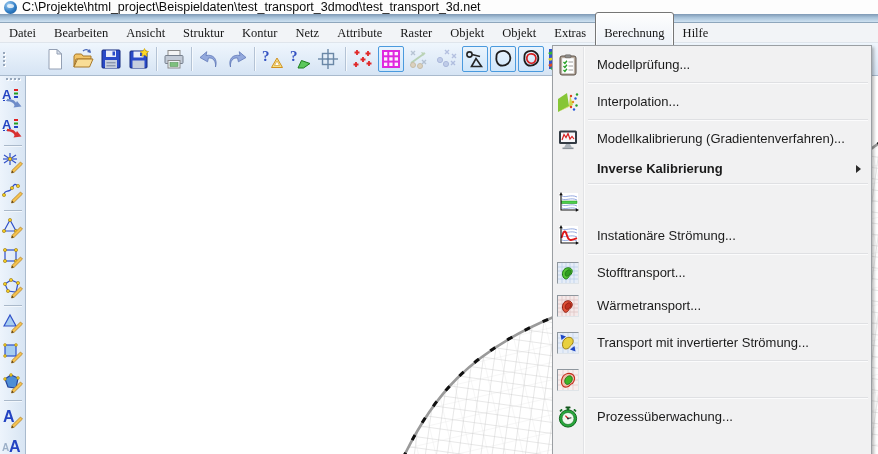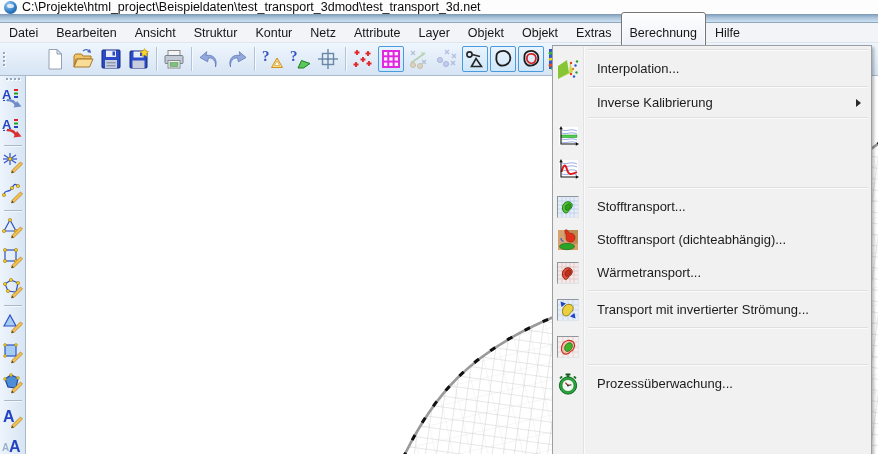--- a/index.html
+++ b/index.html
@@ -16,21 +16,21 @@
   #titlebar .appico::after{content:"";position:absolute;left:3px;top:3px;width:7px;height:4px;
         border-radius:50%;background:rgba(255,255,255,.75);}
   #titlebar .t{font-size:12.5px;color:#0a0a0a;white-space:nowrap;}
   #aeroband{position:absolute;left:0;top:14px;width:878px;height:9px;z-index:6;
         background:linear-gradient(#7e99b4,#a9c3da 45%,#cfe2f2);border-bottom:1px solid #8ea6bc;}
 
   
   #menubar{position:absolute;left:0;top:23px;width:878px;height:20px;background:#f2f4f7;
         display:flex;align-items:center;z-index:6;border-bottom:1px solid #dfe5ec;}
   .mb-item{font-size:12.5px;color:#161616;padding:13px 8px;margin:0 0;border:1px solid transparent;
-        border-radius:3px;cursor:default;line-height:14px;}
+        border-radius:3px;cursor:default;line-height:14px;font-family:Liberation Serif, serif;}
   .mb-item.active{border:1px solid #767676;background:linear-gradient(#fefefe,#e8eef6);
         box-shadow:inset 0 0 0 1px rgba(255,255,255,.8);}
 
   
   #toolbar{position:absolute;left:0;top:43px;width:878px;height:33px;z-index:5;
         background:linear-gradient(#eff6fd,#d6e4f4);border-bottom:1px solid #a9bacd;
         display:flex;align-items:center;padding-left:3px;}
   .grip{display:flex;flex-direction:column;gap:2px;margin-right:2px;}
   .grip i{width:2px;height:2px;background:#96a6ba;box-shadow:1px 1px 0 #fff;}
   .tspace{width:34px;}
@@ -53,21 +53,21 @@
   #canvas{position:absolute;left:26px;top:76px;width:852px;height:378px;background:#fff;z-index:1;}
   #meshsvg{position:absolute;left:0;top:0;z-index:1;}
 
   
   #dropdown{position:absolute;left:552px;top:45px;width:320px;height:412px;z-index:20;
         background:#f1f1f2;border:1px solid #9b9fa3;box-shadow:2px 2px 3px rgba(0,0,0,.28);
         padding-top:2px;}
   #dropdown::before{content:"";position:absolute;left:30px;top:1px;bottom:1px;width:1px;background:#e1e2e5;}
   #dropdown::after{content:"";position:absolute;left:31px;top:1px;bottom:1px;width:1px;background:#fbfbfb;}
   .menu-item{position:relative;height:33px;display:flex;align-items:center;cursor:default;}
-  .menu-item.short{height:27px;}
+  .menu-item.short{height:27px;font-weight:bold;}
   .mi-icon{position:absolute;left:4px;top:50%;transform:translateY(-50%);width:22px;height:22px;}
   .mi-icon.framed{border:1px solid;border-color:#8f979e #dfe4e8 #dfe4e8 #8f979e;background:#e9eff7;}
   .mi-label{margin-left:44px;font-size:13px;color:#1b1b1b;white-space:nowrap;}
   .msep{height:1px;background:#dfe0e3;box-shadow:0 1px 0 #fbfbfc;margin:1px 3px 2px 35px;}
   .subarrow{position:absolute;right:10px;top:50%;margin-top:-4px;width:0;height:0;
         border-left:5px solid #2a2a2a;border-top:4px solid transparent;border-bottom:4px solid transparent;}
 </style>
 </head>
 <body>
 
@@ -80,21 +80,21 @@
   <div id="aeroband"></div>
 
   <div id="menubar">
     <span class="mb-item">Datei</span>
     <span class="mb-item">Bearbeiten</span>
     <span class="mb-item">Ansicht</span>
     <span class="mb-item">Struktur</span>
     <span class="mb-item">Kontur</span>
     <span class="mb-item">Netz</span>
     <span class="mb-item">Attribute</span>
-    <span class="mb-item">Layer</span>
+    <span class="mb-item">Raster</span>
     <span class="mb-item">Objekt</span>
     <span class="mb-item">Objekt</span>
     <span class="mb-item">Extras</span>
     <span class="mb-item active">Berechnung</span>
     <span class="mb-item">Hilfe</span>
   </div>
 
   <div id="canvas"></div>
   <svg id="meshsvg" width="878" height="454" viewBox="0 0 878 454">
     <defs>
@@ -402,38 +402,66 @@
         <svg width="22" height="22" viewBox="0 0 22 22">
           <text x="0" y="14" font-size="10" font-weight="bold" fill="#9cb0c8">A</text>
           <text x="7" y="15" font-size="16" font-weight="bold" fill="#2343c2">A</text>
           <path d="M2 19.5h12v-2.2l7 3.5-7 3.5v-2.3H2z" fill="#e02020"></path>
         </svg>
       </span>
   </div>
 
   <div id="dropdown">
 
+    <div class="menu-item">
+      <span class="mi-icon"><svg width="22" height="22" viewBox="0 0 22 22">
+            <rect x="3" y="2" width="16" height="19" rx="2" fill="#b5a697" stroke="#5a5048"></rect>
+            <rect x="5" y="4" width="12" height="15.5" fill="#fff" stroke="#c6c6c6" stroke-width=".5"></rect>
+            <rect x="8" y="0.8" width="6" height="3" rx="1" fill="#8e8e8e" stroke="#5a5048" stroke-width=".5"></rect>
+            <g stroke="#28a028" stroke-width="1.4" fill="none">
+              <path d="M6.5 8l1.4 1.4 2-2.6"></path>
+              <path d="M6.5 12l1.4 1.4 2-2.6"></path>
+              <path d="M6.5 16l1.4 1.4 2-2.6"></path>
+            </g>
+            <g stroke="#9a9a9a" stroke-width="1">
+              <line x1="11.5" y1="8" x2="16" y2="8"></line>
+              <line x1="11.5" y1="12" x2="16" y2="12"></line>
+              <line x1="11.5" y1="16" x2="16" y2="16"></line>
+            </g>
+          </svg></span>
+      <span class="mi-label">Modellprüfung...</span>
+    </div>
     <div class="msep"></div>
 
     <div class="menu-item">
       <span class="mi-icon"><svg width="22" height="22" viewBox="0 0 22 22">
             <path d="M1 21V8l9-6 2 13z" fill="#86c636"></path>
             <path d="M1 21l11-6 1-11 3 10z" fill="#c6d62e" opacity=".85"></path>
             <circle cx="14" cy="5" r="1.2" fill="#e04020"></circle>
             <circle cx="18.5" cy="7.5" r="1.2" fill="#2858d8"></circle>
             <circle cx="16" cy="11" r="1.2" fill="#e08820"></circle>
             <circle cx="19.5" cy="14.5" r="1.2" fill="#28a028"></circle>
             <circle cx="14" cy="16" r="1.2" fill="#e04020"></circle>
             <circle cx="17" cy="18.5" r="1.2" fill="#2858d8"></circle>
             <circle cx="20" cy="3.5" r="1.2" fill="#28a028"></circle>
           </svg></span>
       <span class="mi-label">Interpolation...</span>
     </div>
     <div class="msep"></div>
 
+    <div class="menu-item">
+      <span class="mi-icon"><svg width="22" height="22" viewBox="0 0 22 22">
+            <rect x="2" y="2.5" width="18" height="13.5" rx="1.5" fill="#333b44"></rect>
+            <rect x="4" y="4.5" width="14" height="9.5" fill="#f7f8fb"></rect>
+            <path d="M5 12l2-5.5 2 3 2-4 2 5.5 2-2.5 2 2.5" stroke="#d82020" fill="none" stroke-width="1.2"></path>
+            <path d="M9 16l-2 3.5h8L13 16z" fill="#aab2ba"></path>
+            <rect x="5.5" y="19.5" width="11" height="1.6" fill="#8a929a"></rect>
+          </svg></span>
+      <span class="mi-label">Modellkalibrierung (Gradientenverfahren)...</span>
+    </div>
 
     <div class="menu-item short">
       <span class="mi-label">Inverse Kalibrierung</span>
       <span class="subarrow"></span>
     </div>
     <div class="msep"></div>
 
     <div class="menu-item">
       <span class="mi-icon"><svg width="22" height="22" viewBox="0 0 22 22">
             <rect x="2" y="1" width="19" height="18" fill="#fff"></rect>
@@ -457,20 +485,21 @@
               <path d="M5 4c4 2 9-2 15 1"></path>
               <path d="M5 7c4 2 9-2 15 1"></path>
               <path d="M5 11c4 2 9-2 15 1"></path>
               <path d="M5 15c4 2 9-2 15 1"></path>
             </g>
             <path d="M4.5 13c2-7.5 3.8-8.5 5.3-3s3.7 6.2 10.2 3.2" stroke="#e01818" stroke-width="1.9" fill="none"></path>
             <path d="M4 2v16h16" stroke="#0d0d0d" stroke-width="1.1" fill="none"></path>
             <path d="M4 0l-1.7 3.2h3.4z" fill="#0d0d0d"></path>
             <path d="M22 18l-3.2-1.7v3.4z" fill="#0d0d0d"></path>
           </svg></span>
+      <span class="mi-label">Instationäre Strömung...</span>
     </div>
     <div class="msep"></div>
 
     <div class="menu-item">
       <span class="mi-icon framed"><svg width="20" height="20" viewBox="0 0 20 20">
             <rect x="0" y="0" width="20" height="20" fill="#e6edf7"></rect>
             <g stroke="#b6cbe8" stroke-width=".7">
               <line x1="4" y1="0" x2="4" y2="20"></line>
               <line x1="8" y1="0" x2="8" y2="20"></line>
               <line x1="12" y1="0" x2="12" y2="20"></line>
@@ -479,30 +508,20 @@
               <line x1="0" y1="8" x2="20" y2="8"></line>
               <line x1="0" y1="12" x2="20" y2="12"></line>
               <line x1="0" y1="16" x2="20" y2="16"></line>
             </g>
             <path d="M6 15c-3-3-1.5-9 2.5-10s6.5 1.5 5.5 4.5-2 2-3 4-3 3.5-5 1.5z" fill="#55c437" stroke="#1b7a16" stroke-width="1"></path>
             <path d="M7.5 12.5c-1-2 0-4.5 2.5-5.5s3.5 1 2.5 3-3.5 4.5-5 2.5z" fill="#2f9e1f" stroke="#156010" stroke-width=".6"></path>
           </svg></span>
       <span class="mi-label">Stofftransport...</span>
     </div>
 
-    <div class="menu-item">
-      <span class="mi-icon"><svg width="22" height="22" viewBox="0 0 22 22">
-            <rect x="1" y="1" width="20" height="20" fill="#d6a271"></rect>
-            <path d="M7 1c1 4-1 5.5 2 8.5s5.5 2 7.5 6l4.5-1V1z" fill="#c08a55"></path>
-            <path d="M8 2c0 3 2.2 3.8 1.2 6.8s3 5.2 6 4.2 4-6 1-8-3 1.2-5-2.8c-1-2-3.2-2-3.2-.2z" fill="#e0301c" stroke="#8e1408" stroke-width=".5"></path>
-            <ellipse cx="10" cy="17.5" rx="7.5" ry="3.2" fill="#2aa428" stroke="#14661a" stroke-width=".6"></ellipse>
-            <path d="M4 9c0 2 1 3 2.5 3.5" stroke="#3a62c8" stroke-width="1.2" fill="none"></path>
-          </svg></span>
-      <span class="mi-label">Stofftransport (dichteabhängig)...</span>
-    </div>
 
     <div class="menu-item">
       <span class="mi-icon framed"><svg width="20" height="20" viewBox="0 0 20 20">
             <rect x="0" y="0" width="20" height="20" fill="#f5e9e9"></rect>
             <g stroke="#dcc0c0" stroke-width=".7">
               <line x1="4" y1="0" x2="4" y2="20"></line>
               <line x1="8" y1="0" x2="8" y2="20"></line>
               <line x1="12" y1="0" x2="12" y2="20"></line>
               <line x1="16" y1="0" x2="16" y2="20"></line>
               <line x1="0" y1="4" x2="20" y2="4"></line>

